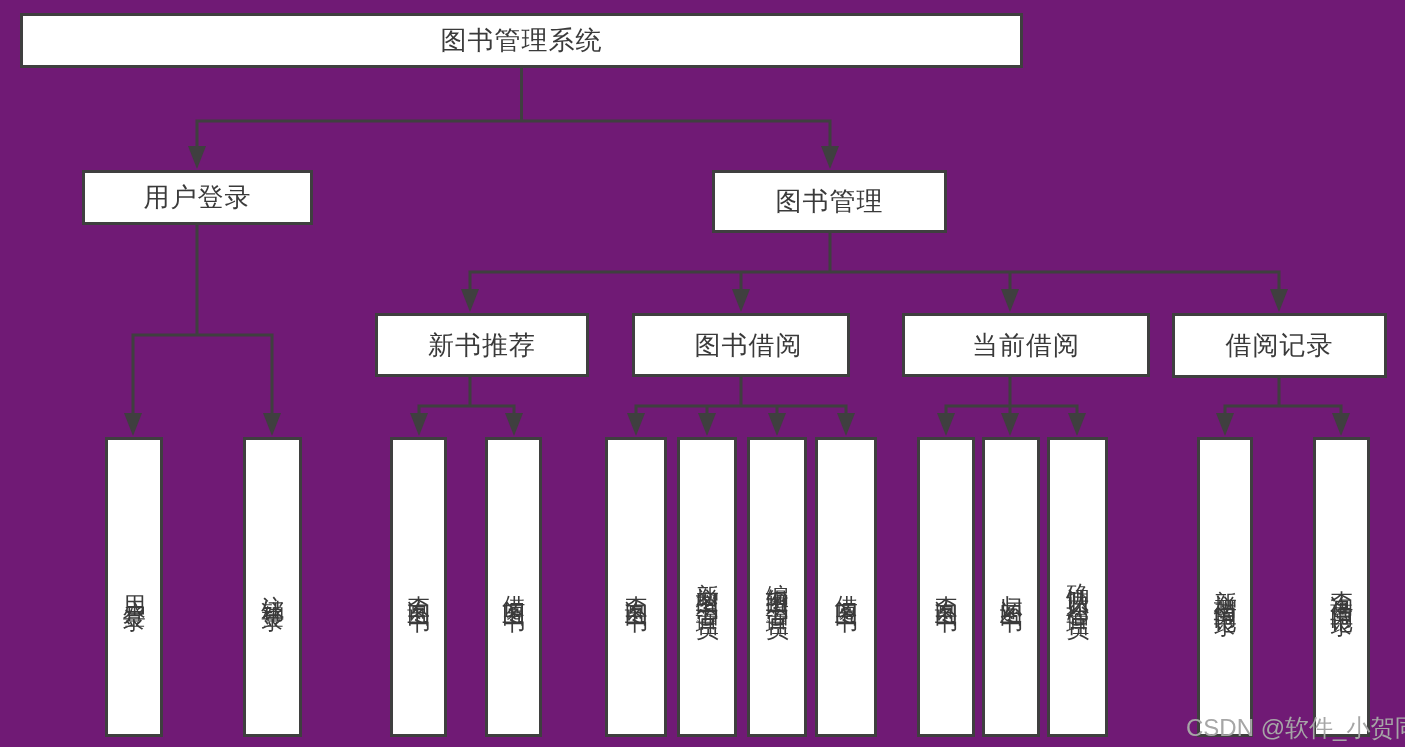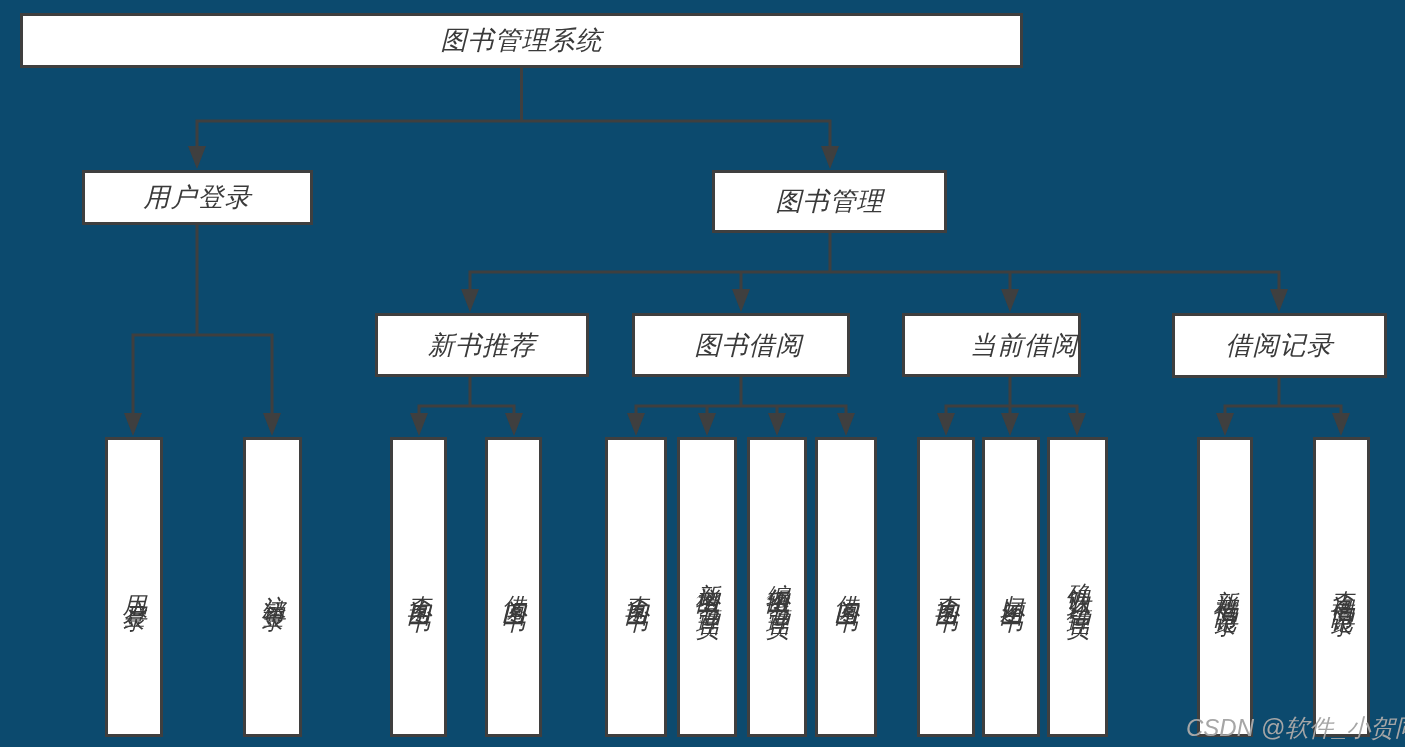--- a/index.html
+++ b/index.html
@@ -1,23 +1,22 @@
 <!DOCTYPE html>
 <html><head>
 <meta charset="utf-8">
 <style>
   html, body { margin: 0; padding: 0; background: #ffffff; }
   .canvas {
     position: relative;
     width: 1405px;
     height: 747px;
-    background: #0c4a6e;
+    background: #701a75;
     font-family: "Liberation Sans", sans-serif;
     overflow: hidden;
-    font-style: italic;
   }
   .connectors {
     position: absolute;
     left: 0; top: 0;
     width: 1405px; height: 747px;
     z-index: 1;
   }
   .node {
     position: absolute;
     box-sizing: border-box;
@@ -113,21 +112,21 @@
   <div class="node h-node" style="left:712px; top:170px; width:235px; height:63px;align-items:center;">
     <span>图书管理</span>
   </div>
 
   <div class="node h-node" style="left:363px; top:313px; width:214px; height:64px;margin-left:12px;">
     <span>新书推荐</span>
   </div>
   <div class="node h-node" style="left:632px; top:313px; width:218px; height:64px;padding-left:15px;">
     <span>图书借阅</span>
   </div>
-  <div class="node h-node" style="left:902px; top:313px; width:179px; height:64px;justify-content:flex-end;">
+  <div class="node h-node" style="left:902px; top:313px; width:248px; height:64px;">
     <span>当前借阅</span>
   </div>
   <div class="node h-node" style="left:1172px; top:313px; width:215px; height:65px;">
     <span>借阅记录</span>
   </div>
 
   <div class="node v-node" style="left:105px; top:437px; width:58px; height:300px;">
     <span>用户登录</span>
   </div>
   <div class="node v-node" style="left:243px; top:437px; width:59px; height:300px;">

